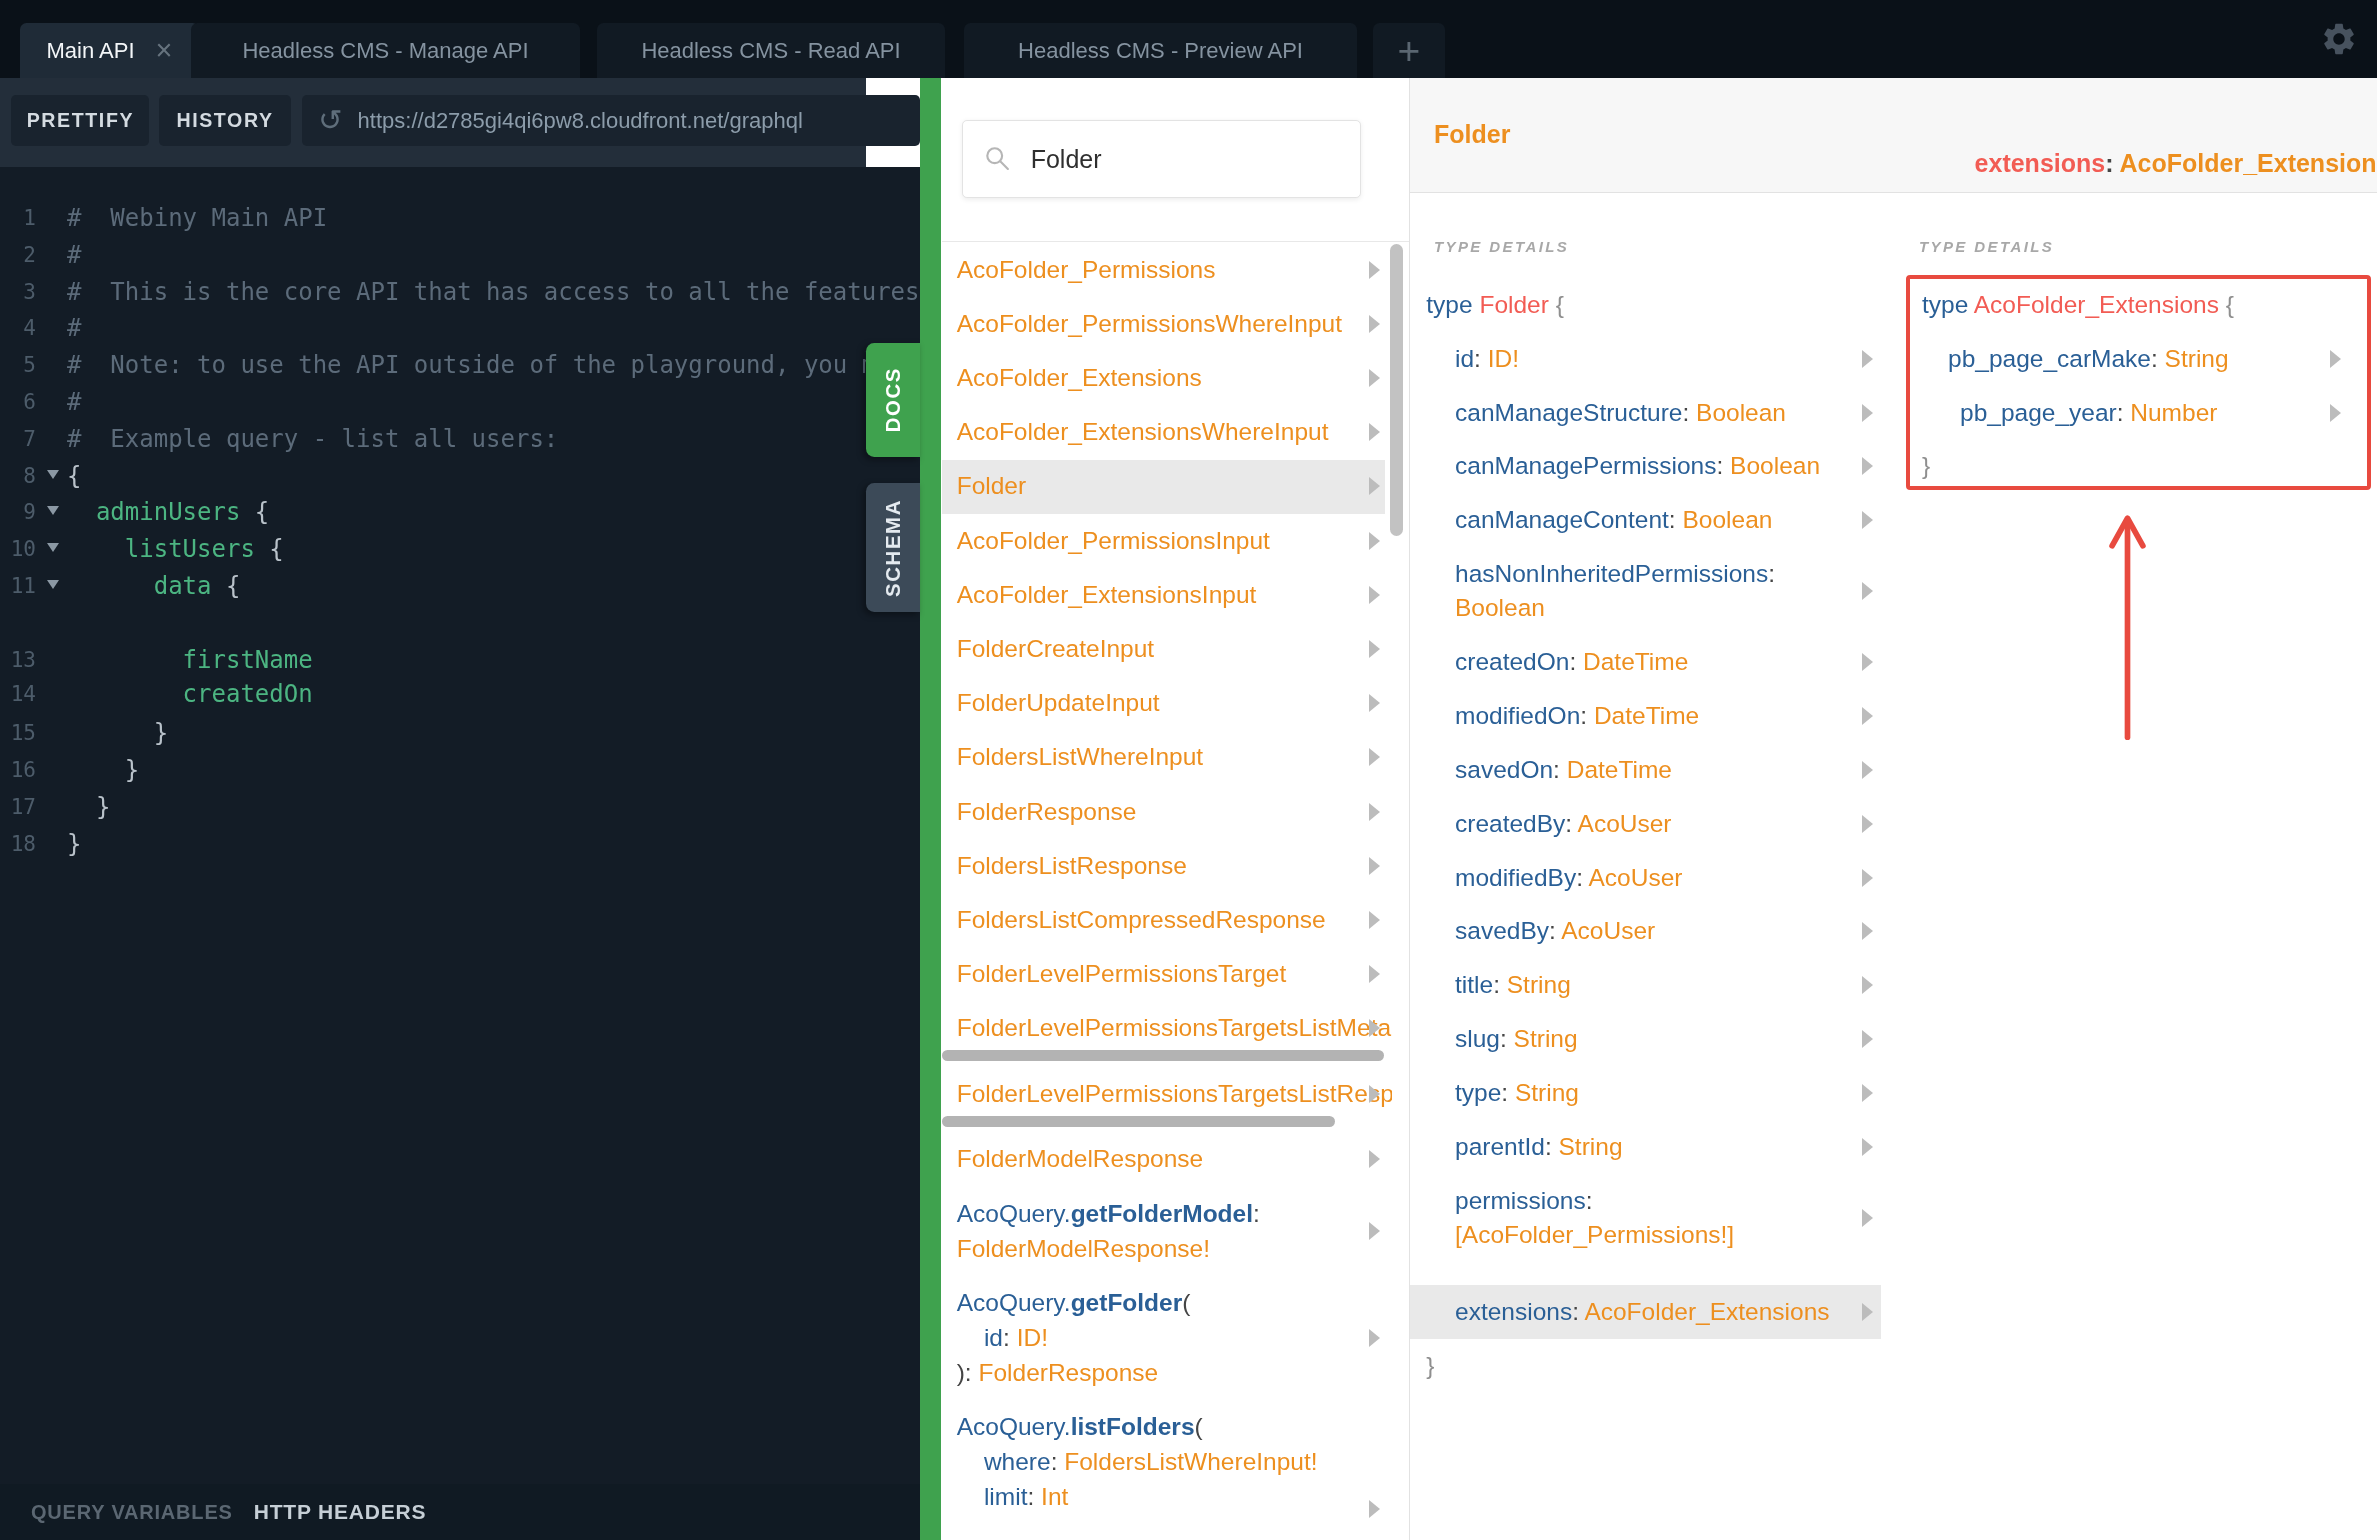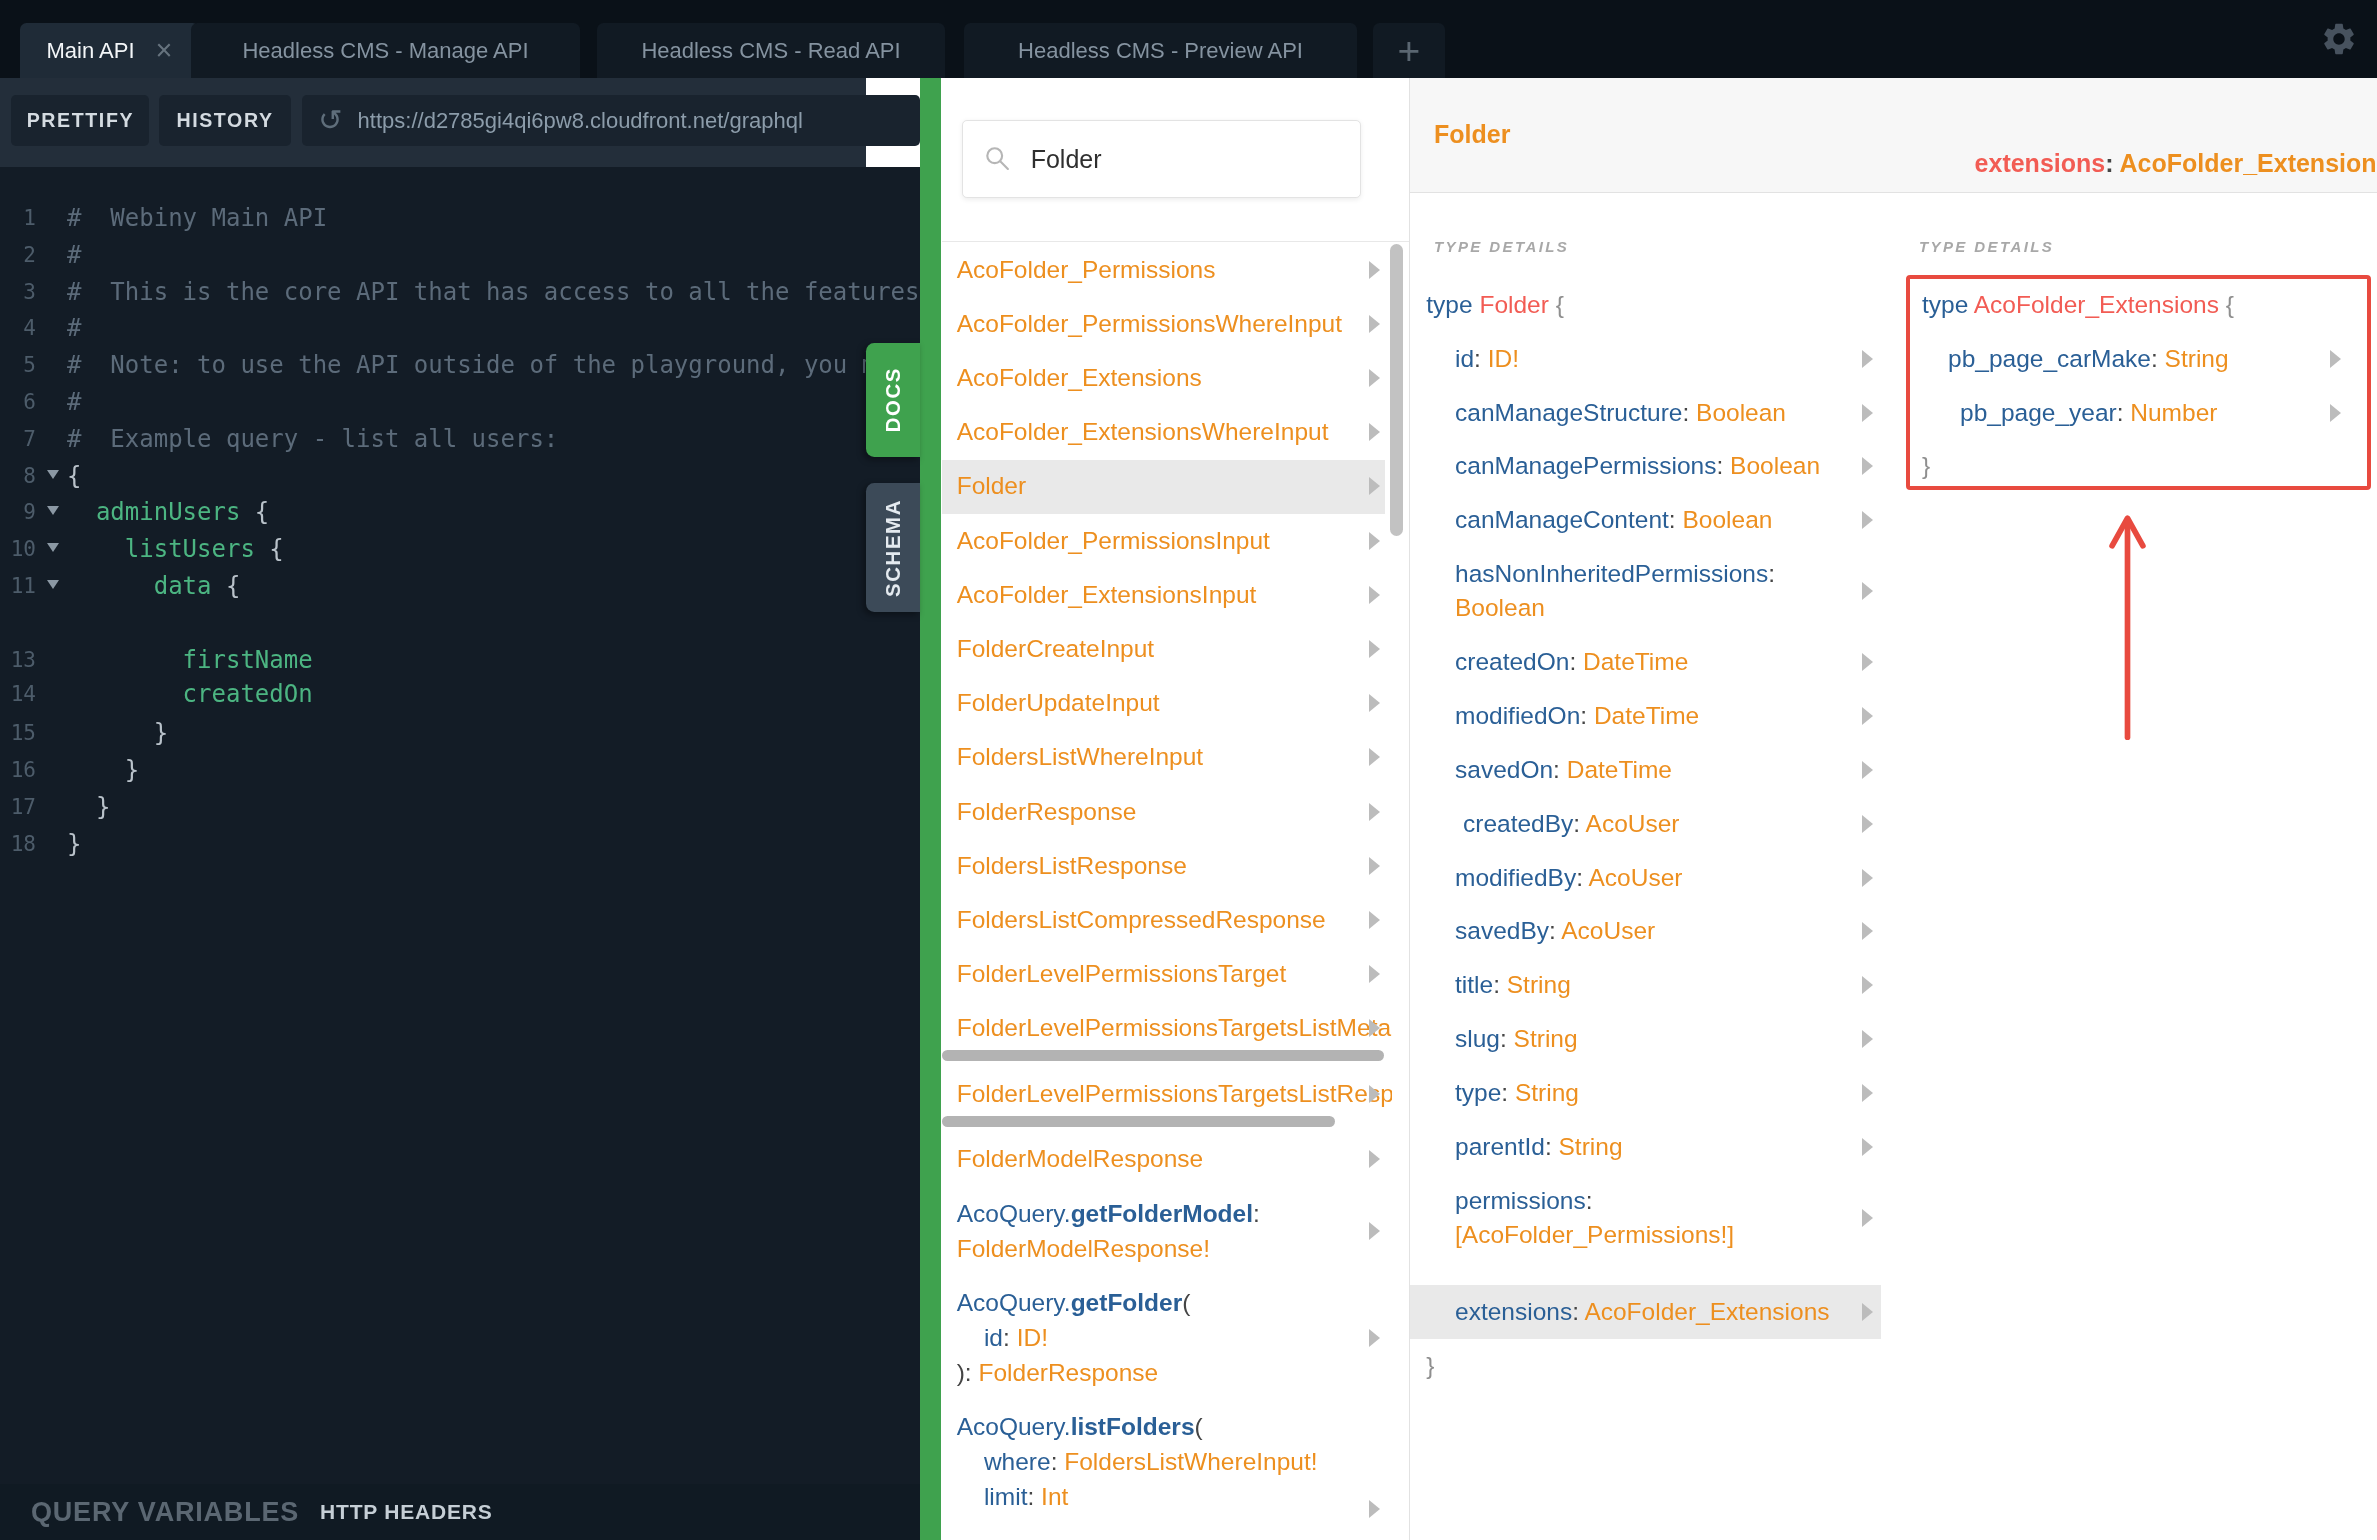--- a/index.html
+++ b/index.html
@@ -34,21 +34,21 @@
   .eline{position:absolute;left:0;height:37px;line-height:37px;white-space:pre;}
   .lnum{position:absolute;left:0;width:36px;text-align:right;color:var(--gutter);font-size:21px;}
   .fold{position:absolute;left:47px;top:12.2px;width:0;height:0;
         border-left:6.5px solid transparent;border-right:6.5px solid transparent;border-top:9px solid var(--fold);}
   .code{position:absolute;left:67px;white-space:pre;}
   .cm{color:var(--comment);} .fld{color:var(--field_green);} .br{color:var(--bracket);} .sp{color:var(--bracket);}
 
   
   .bottombar{position:absolute;left:0;top:1484px;width:920px;height:56px;background:var(--bottombar_bg);
              display:flex;align-items:center;}
-  .bb-muted{margin-left:31px;color:var(--muted_label);font-size:27px;font-weight:600;letter-spacing:0.8px;}
+  .bb-muted{margin-left:31px;color:var(--muted_label);font-size:20px;font-weight:600;letter-spacing:0.8px;}
   .bb-bright{margin-left:21px;color:var(--bright_label);font-size:21px;font-weight:600;letter-spacing:0.8px;}
 
   
   .gdivider{position:absolute;left:920px;top:78px;width:21px;height:1462px;background:var(--green);}
   .side-tab{position:absolute;left:866px;width:54px;border-radius:8.2px 0 0 8.2px;
             display:flex;align-items:center;justify-content:center;cursor:pointer;
             box-shadow:-2.4px 2.4px 6.5px rgba(0,0,0,.35);}
   .side-tab span{writing-mode:vertical-rl;transform:rotate(180deg);color:#fff;
                  font-weight:bold;font-size:20.4px;letter-spacing:1.6px;}
   #docs-tab{top:343px;height:114px;background:var(--green);}
@@ -237,21 +237,21 @@
         <div class="arrow-r" data-interactable="false" style="left: 452px; top: 433px;"></div>
         <div class="trow" data-interactable="true" style="left: 45px; top: 478px;"><span class="b" data-interactable="false">hasNonInheritedPermissions</span><span class="d" data-interactable="false">:</span></div>
         <div class="trow" data-interactable="true" style="left: 45px; top: 512px;"><span class="o" data-interactable="false">Boolean</span></div>
         <div class="arrow-r" data-interactable="false" style="left: 452px; top: 504px;"></div>
         <div class="trow" data-interactable="true" style="left: 45px; top: 566px;"><span class="b" data-interactable="false">createdOn</span><span class="d" data-interactable="false">: </span><span class="o" data-interactable="false">DateTime</span></div>
         <div class="arrow-r" data-interactable="false" style="left: 452px; top: 575px;"></div>
         <div class="trow" data-interactable="true" style="left: 45px; top: 620px;"><span class="b" data-interactable="false">modifiedOn</span><span class="d" data-interactable="false">: </span><span class="o" data-interactable="false">DateTime</span></div>
         <div class="arrow-r" data-interactable="false" style="left: 452px; top: 629px;"></div>
         <div class="trow" data-interactable="true" style="left: 45px; top: 674px;"><span class="b" data-interactable="false">savedOn</span><span class="d" data-interactable="false">: </span><span class="o" data-interactable="false">DateTime</span></div>
         <div class="arrow-r" data-interactable="false" style="left: 452px; top: 683px;"></div>
-        <div class="trow" data-interactable="true" style="left: 45px; top: 728px; margin-left: 8px;"><span class="b" data-interactable="false">createdBy</span><span class="d" data-interactable="false">: </span><span class="o" data-interactable="false">AcoUser</span></div>
+        <div class="trow" data-interactable="true" style="left: 45px; top: 728px;"><span class="b" data-interactable="false">createdBy</span><span class="d" data-interactable="false">: </span><span class="o" data-interactable="false">AcoUser</span></div>
         <div class="arrow-r" data-interactable="false" style="left: 452px; top: 737px;"></div>
         <div class="trow" data-interactable="true" style="left: 45px; top: 782px;"><span class="b" data-interactable="false">modifiedBy</span><span class="d" data-interactable="false">: </span><span class="o" data-interactable="false">AcoUser</span></div>
         <div class="arrow-r" data-interactable="false" style="left: 452px; top: 791px;"></div>
         <div class="trow" data-interactable="true" style="left: 45px; top: 835px;"><span class="b" data-interactable="false">savedBy</span><span class="d" data-interactable="false">: </span><span class="o" data-interactable="false">AcoUser</span></div>
         <div class="arrow-r" data-interactable="false" style="left: 452px; top: 844px;"></div>
         <div class="trow" data-interactable="true" style="left: 45px; top: 889px;"><span class="b" data-interactable="false">title</span><span class="d" data-interactable="false">: </span><span class="o" data-interactable="false">String</span></div>
         <div class="arrow-r" data-interactable="false" style="left: 452px; top: 898px;"></div>
         <div class="trow" data-interactable="true" style="left: 45px; top: 943px;"><span class="b" data-interactable="false">slug</span><span class="d" data-interactable="false">: </span><span class="o" data-interactable="false">String</span></div>
         <div class="arrow-r" data-interactable="false" style="left: 452px; top: 952px;"></div>
         <div class="trow" data-interactable="true" style="left: 45px; top: 997px;"><span class="b" data-interactable="false">type</span><span class="d" data-interactable="false">: </span><span class="o" data-interactable="false">String</span></div>

